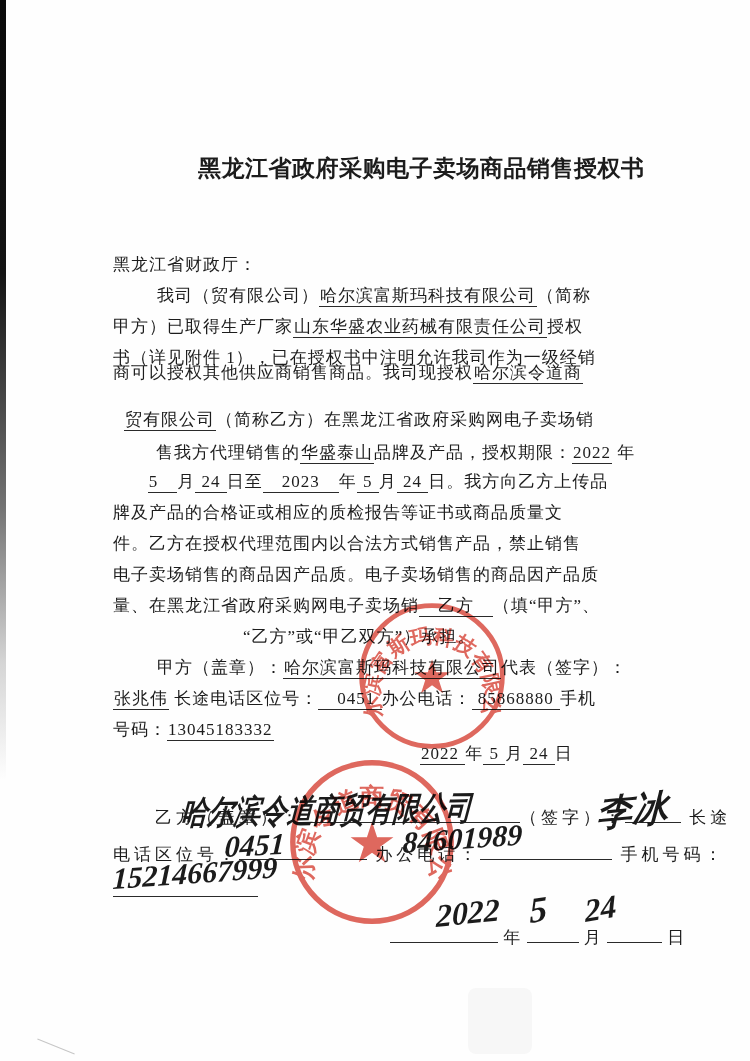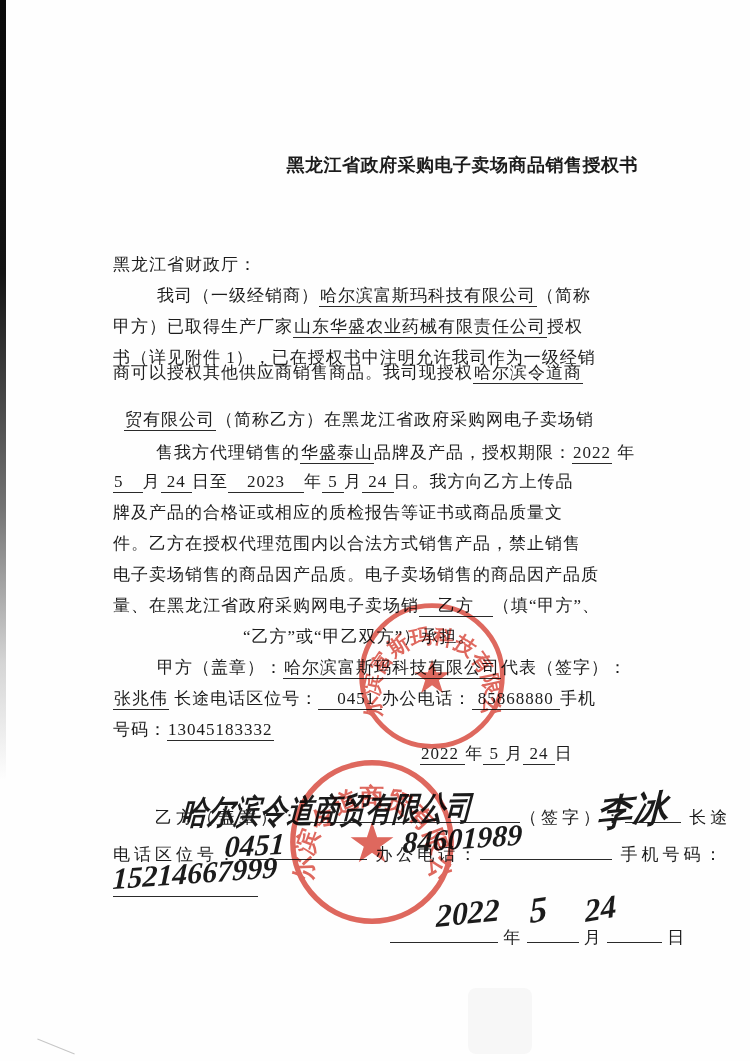--- a/index.html
+++ b/index.html
@@ -16,21 +16,21 @@
   .scratch{
     position:absolute;left:36px;top:1046px;width:40px;height:0;
     border-top:1.5px solid rgba(130,130,130,.45);transform:rotate(22deg);
   }
   .smudge{
     position:absolute;left:468px;top:988px;width:64px;height:66px;border-radius:8px;
     background:rgba(120,120,120,.05);
   }
   .doc-title{
     position:absolute;left:198px;top:153px;width:440px;margin:0;
-    font-size:18px;font-weight:bold;letter-spacing:.5px;text-align:right;white-space:nowrap;
+    font-size:23px;font-weight:bold;letter-spacing:.5px;text-align:center;white-space:nowrap;
   }
   .tline{
     position:absolute;left:113px;width:530px;height:30px;
     font-size:17px;letter-spacing:1px;white-space:nowrap;line-height:27px;
   }
   .tline .u{border-bottom:1.5px solid #2a2a2a;padding:0 1px 1px 1px;}
   .tline .blank{display:inline-block;border-bottom:1.5px solid #2a2a2a;height:1.05em;vertical-align:baseline;}
   .hw{
     position:absolute;font-weight:600;color:#1b1b1b;white-space:nowrap;
     font-style:italic;transform-origin:left bottom;
@@ -44,27 +44,27 @@
 <div class="page">
 
   <div class="scan-edge"></div>
   <div class="scratch"></div>
   <div class="smudge"></div>
 
   <h1 class="doc-title">黑龙江省政府采购电子卖场商品销售授权书</h1>
 
   <div id="content">
       <div class="tline" style="top: 251px;"><span>黑龙江省财政厅：</span></div>
-      <div class="tline" style="top: 282px; padding-left: 44px;"><span>我司（一级经销商）</span><span class="u">哈尔滨富斯玛科技有限公司</span><span>（简称</span></div>
+      <div class="tline" style="top: 282px; padding-left: 44px;"><span>我司（贸有限公司）</span><span class="u">哈尔滨富斯玛科技有限公司</span><span>（简称</span></div>
       <div class="tline" style="top: 313px;"><span>甲方）已取得生产厂家</span><span class="u">山东华盛农业药械有限责任公司</span><span>授权</span></div>
       <div class="tline" style="top: 344px;"><span>书（详见附件 1），已在授权书中注明允许我司作为一级经销</span></div>
       <div class="tline" style="top: 359px;"><span>商可以授权其他供应商销售商品。我司现授权</span><span class="u">哈尔滨令道商</span></div>
       <div class="tline" style="top: 406px; margin-left: 11px;"><span class="u">贸有限公司</span><span>（简称乙方）在黑龙江省政府采购网电子卖场销</span></div>
       <div class="tline" style="top: 439px; margin-left: 43px;"><span>售我方代理销售的</span><span class="u">华盛泰山</span><span>品牌及产品，授权期限：</span><span class="u">2022</span><span> 年</span></div>
-      <div class="tline" style="top: 468px;"><span class="u">5　</span><span>月</span><span class="u"> 24 </span><span>日至</span><span class="u">　2023　</span><span>年</span><span class="u"> 5 </span><span>月</span><span class="u"> 24 </span><span>日。我方向乙方上传品</span></div>
+      <div class="tline" style="top: 468px; text-align: center;"><span class="u">5　</span><span>月</span><span class="u"> 24 </span><span>日至</span><span class="u">　2023　</span><span>年</span><span class="u"> 5 </span><span>月</span><span class="u"> 24 </span><span>日。我方向乙方上传品</span></div>
       <div class="tline" style="top: 499px;"><span>牌及产品的合格证或相应的质检报告等证书或商品质量文</span></div>
       <div class="tline" style="top: 530px;"><span>件。乙方在授权代理范围内以合法方式销售产品，禁止销售</span></div>
       <div class="tline" style="top: 561px;"><span>电子卖场销售的商品因产品质。电子卖场销售的商品因产品质</span></div>
       <div class="tline" style="top: 592px;"><span>量、在黑龙江省政府采购网电子卖场销</span><span class="u">　乙方　</span><span>（填“甲方”、</span></div>
       <div class="tline" style="top: 623px; padding-left: 130px;"><span>“乙方”或“甲乙双方”）承担。</span></div>
       <div class="tline" style="top: 654px; padding-left: 44px;"><span>甲方（盖章）：</span><span class="u">哈尔滨富斯玛科技有限公司</span><span>代表（签字）：</span></div>
       <div class="tline" style="top: 685px;"><span class="u">张兆伟</span><span> 长途电话区位号：</span><span class="u">　0451 </span><span>办公电话：</span><span class="u"> 85868880 </span><span>手机</span></div>
       <div class="tline" style="top: 716px;"><span>号码：</span><span class="u">13045183332</span></div>
       <div class="tline" style="top: 740px; left: 420px;"><span class="u"> 2022 </span><span> 年</span><span class="u"> 5 </span><span>月</span><span class="u"> 24 </span><span>日</span></div>
       <div class="tline" style="top: 804px; padding-left: 42px; letter-spacing: 4px; width: 620px;"><span>乙方（盖章）：</span><span class="blank" style="width: 218px;"></span><span>（签字）：</span><span class="blank" style="width: 56px;"></span><span> 长途</span></div>

